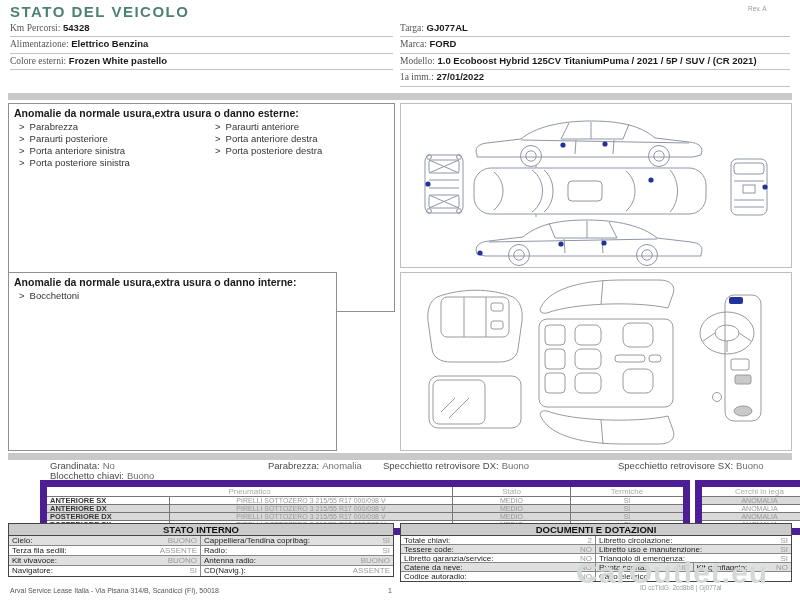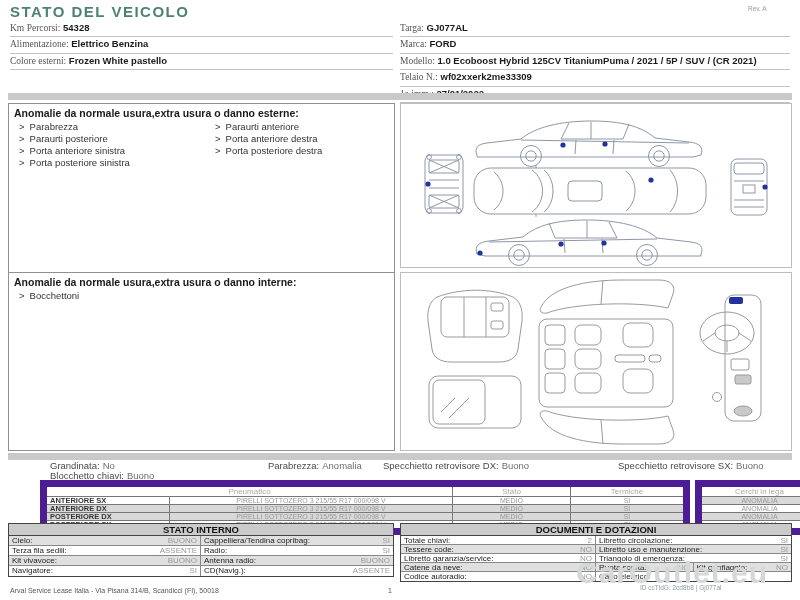--- a/index.html
+++ b/index.html
@@ -17,21 +17,21 @@
   .kl { color:#555;font-family:Liberation Serif, serif; }
   .vv { font-weight:bold; color:#1a1a1a; }
 
   .band { background:#c9c9c9; }
   .band1 { left:8px; top:93px;  width:784px; height:7px; }
   .band2 { left:8px; top:453px; width:784px; height:7px; }
 
   .panel { border:1px solid #909090; background:#fff; }
   .panel-ext-text { left:8px;   top:103px; width:387px; height:209px; }
   .panel-ext-diag { left:400px; top:103px; width:392px; height:165px; border-color:#bdbdbd; }
-  .panel-int-text { left:8px;   top:272px; width:387px; height:179px; }
+  .panel-int-text { left:8px;   top:272px; width:329px; height:179px; }
   .panel-int-diag { left:400px; top:272px; width:392px; height:179px; border-color:#bdbdbd; }
   .ph { font-weight:bold; font-size:10.5px; color:#1a1a1a; padding:3px 5px 2px; }
   .cols { display:flex; padding:0 6px; }
   .col { font-size:9.5px; color:#333; line-height:12px; }
   .col1 { width:200px; padding-left:4px; }
   .col2 { flex:1; }
   .itm { display:flex; gap:5px; }
 
   .cond { font-size:9.5px; color:#4a4a4a; white-space:nowrap; }
   .cond .cl { color:#4a4a4a;margin-left:40px; }
@@ -102,24 +102,20 @@
     <span class="kl">Targa:</span>
     <span class="vv">GJ077AL</span>
   </div>
   <div class="kv">
     <span class="kl">Marca:</span>
     <span class="vv">FORD</span>
   </div>
   <div class="kv">
     <span class="kl">Modello:</span>
     <span class="vv">1.0 Ecoboost Hybrid 125CV TitaniumPuma / 2021 / 5P / SUV / (CR 2021)</span>
-  </div>
-  <div class="kv">
-    <span class="kl">Telaio N.:</span>
-    <span class="vv">wf02xxerk2me33309</span>
   </div>
   <div class="kv">
     <span class="kl">1a imm.:</span>
     <span class="vv">27/01/2022</span>
   </div>
 </div>
 
 <div class="abs band band1"></div>
 
 <div class="abs panel panel-ext-text">

